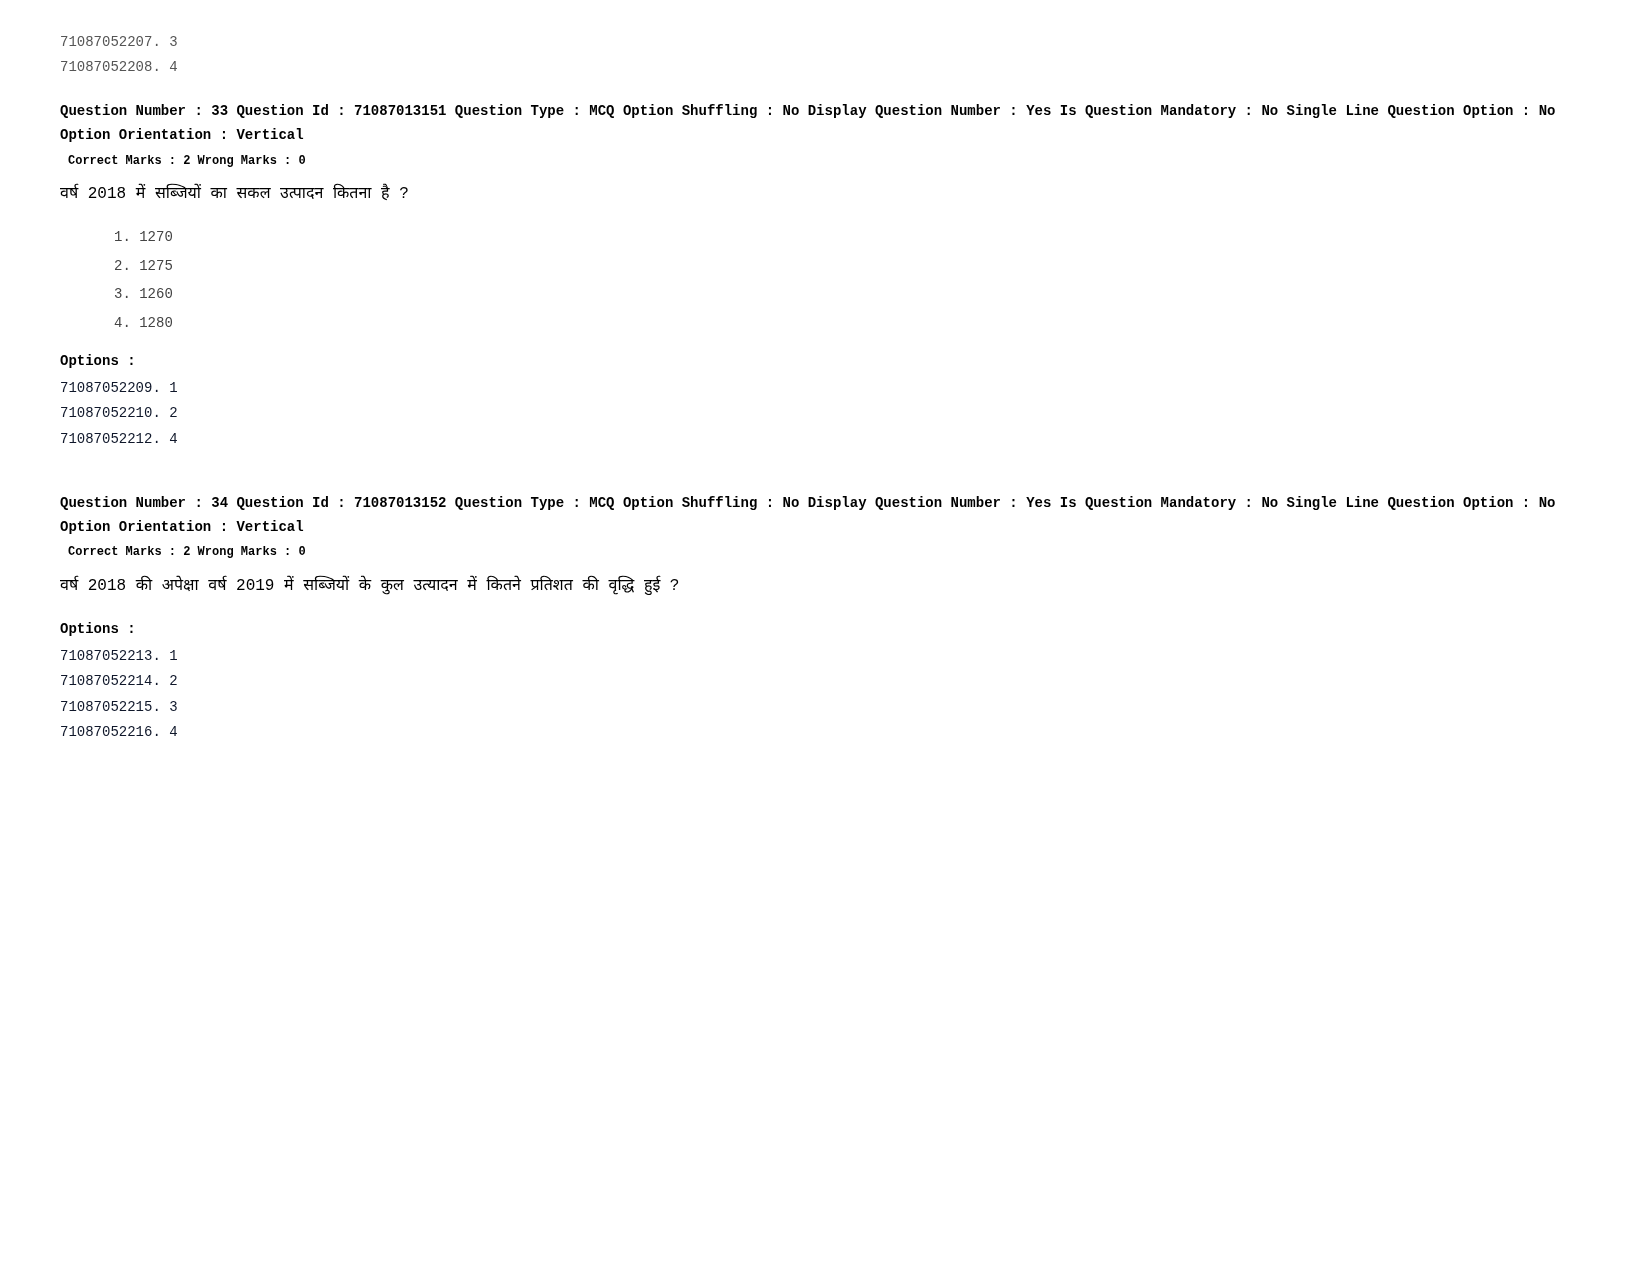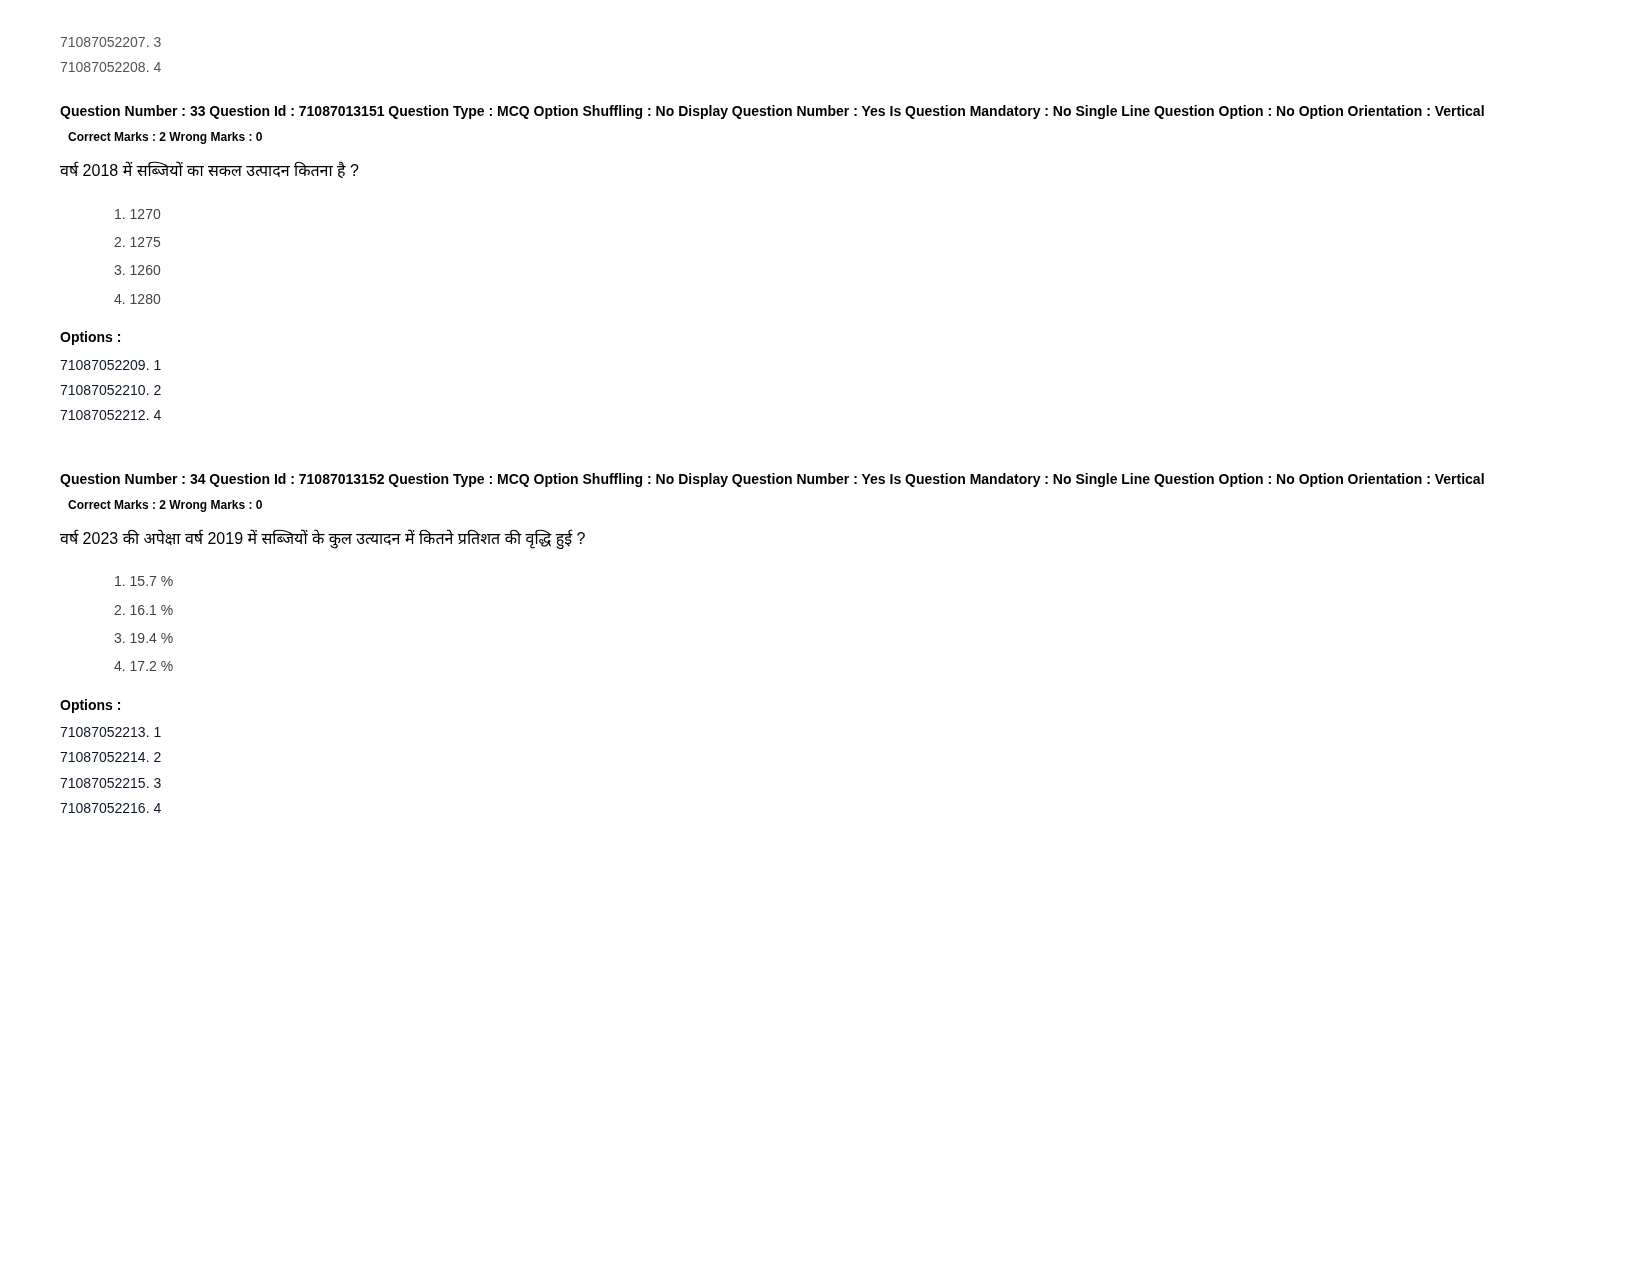--- a/index.html
+++ b/index.html
@@ -1,18 +1,19 @@
 <!DOCTYPE html>
 <html><head>
   <meta charset="utf-8">
   <style>
     * {
       margin: 0;
       padding: 0;
       box-sizing: border-box;
+      font-family: Liberation Mono, monospace;
     }
 
     body {
       font-family: Arial, sans-serif;
       font-size: 15px;
       color: #000;
       background: #fff;
       padding: 30px 60px;
       line-height: 1.6;
     }
@@ -100,28 +101,22 @@
   <div class="option-ids">
     <p>71087052209. 1</p>
     <p>71087052210. 2</p>
     <p>71087052212. 4</p>
   </div>
 </div>
 
 <div class="question-block">
   <div class="question-meta">Question Number : 34 Question Id : 71087013152 Question Type : MCQ Option Shuffling : No Display Question Number : Yes Is Question Mandatory : No Single Line Question Option : No Option Orientation : Vertical</div>
   <div class="marks-info">Correct Marks : 2 Wrong Marks : 0</div>
-  <div class="question-text">वर्ष 2023 की अपेक्षा वर्ष 2019 में सब्जियों के कुल उत्यादन में कितने प्रतिशत की वृद्धि हुई ?</div>
+  <div class="question-text">वर्ष 2018 की अपेक्षा वर्ष 2019 में सब्जियों के कुल उत्यादन में कितने प्रतिशत की वृद्धि हुई ?</div>
 
-  <ul class="options-list">
-    <li>1. 15.7 %</li>
-    <li>2. 16.1 %</li>
-    <li>3. 19.4 %</li>
-    <li>4. 17.2 %</li>
-  </ul>
 
   <div class="options-label">Options :</div>
   <div class="option-ids">
     <p>71087052213. 1</p>
     <p>71087052214. 2</p>
     <p>71087052215. 3</p>
     <p>71087052216. 4</p>
   </div>
 </div>
 

